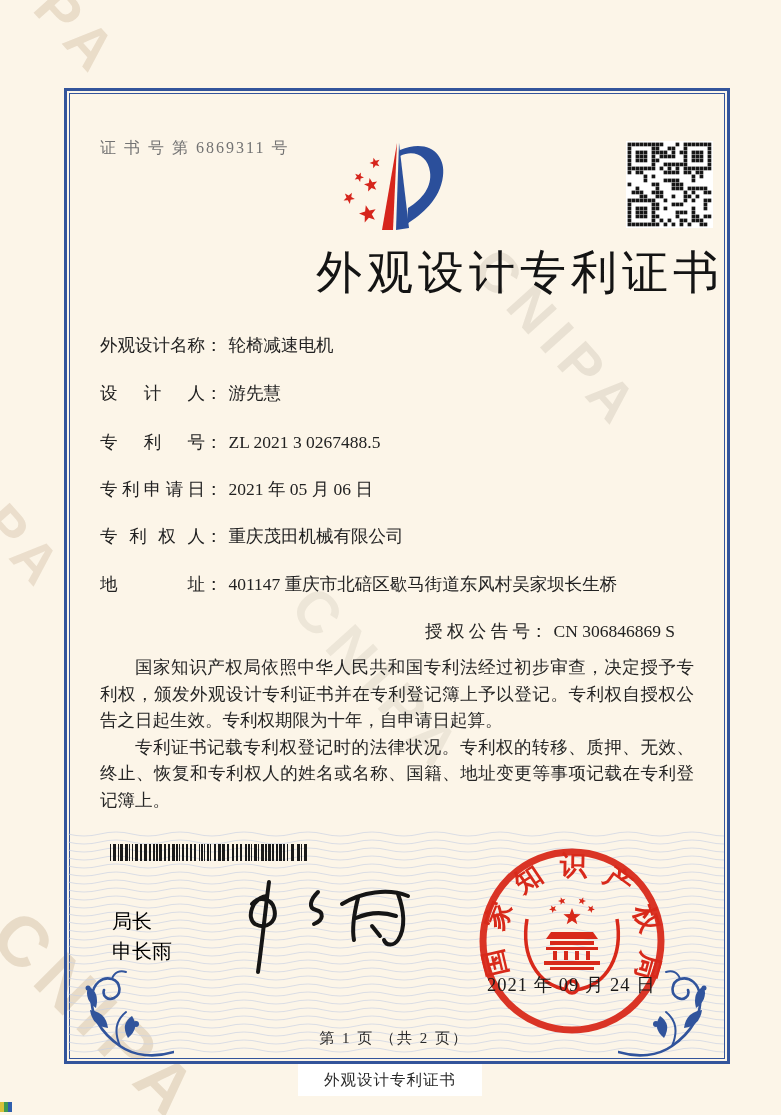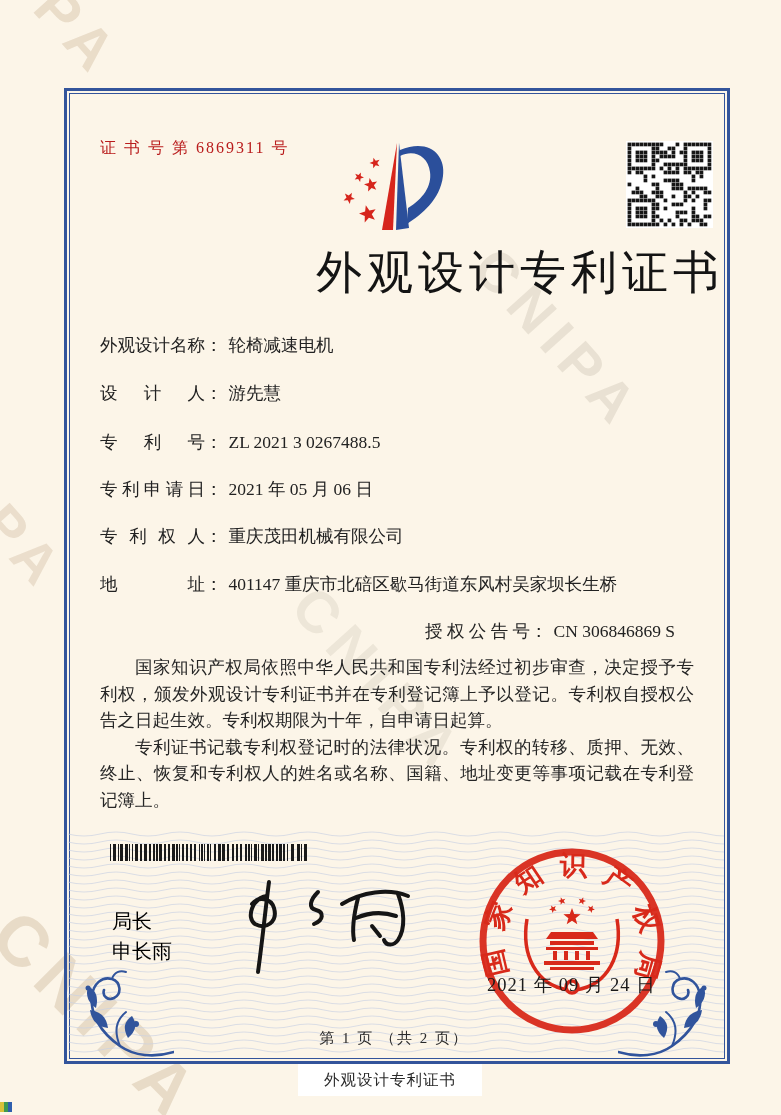--- a/index.html
+++ b/index.html
@@ -11,21 +11,21 @@
   .wm1{left:-78px;top:-50px;font-size:58px;color:rgba(186,158,122,.28)}
   .wm2{left:448px;top:306px;font-size:56px;color:rgba(150,138,116,.18)}
   .wm3{left:-128px;top:468px;font-size:56px;color:rgba(186,158,122,.26)}
   .wm4{left:266px;top:646px;font-size:58px;color:rgba(150,140,120,.14)}
   .wm5{left:-34px;top:976px;font-size:70px;color:rgba(186,158,122,.30);transform:rotate(45deg)}
   
   .frame{position:absolute;left:64px;top:88px;width:660px;height:970px;border:3px solid #33549b;z-index:2}
   .frame-inner{position:absolute;left:2px;top:2px;right:2px;bottom:2px;border:1px solid #33549b}
   
   .waves{position:absolute;left:68px;top:828px;z-index:2}
-  .cert-no{position:absolute;left:100px;top:138px;font-size:16px;letter-spacing:2px;color:#b91c1c;z-index:3}
+  .cert-no{position:absolute;left:100px;top:138px;font-size:16px;letter-spacing:2px;color:#737373;z-index:3}
   .logo{position:absolute;left:336px;top:136px;z-index:3}
   .qr{position:absolute;left:626px;top:141px;z-index:3}
   .title{position:absolute;left:64px;top:242px;width:660px;text-align:right;font-size:46px;
          font-weight:normal;letter-spacing:5px;color:#141414;z-index:3}
   .row{position:absolute;left:100px;height:24px;line-height:24px;font-size:17.5px;color:#222;z-index:3;white-space:nowrap}
   .row .lab{display:inline-block;width:105px;text-align:justify;text-align-last:justify;vertical-align:top}
   .row .val{margin-left:6px}
   .grant2{position:absolute;left:325px;top:0}
   .paras{position:absolute;left:100px;top:654px;width:594px;font-size:17.5px;line-height:26.5px;
          color:#262626;text-align:justify;z-index:3}

